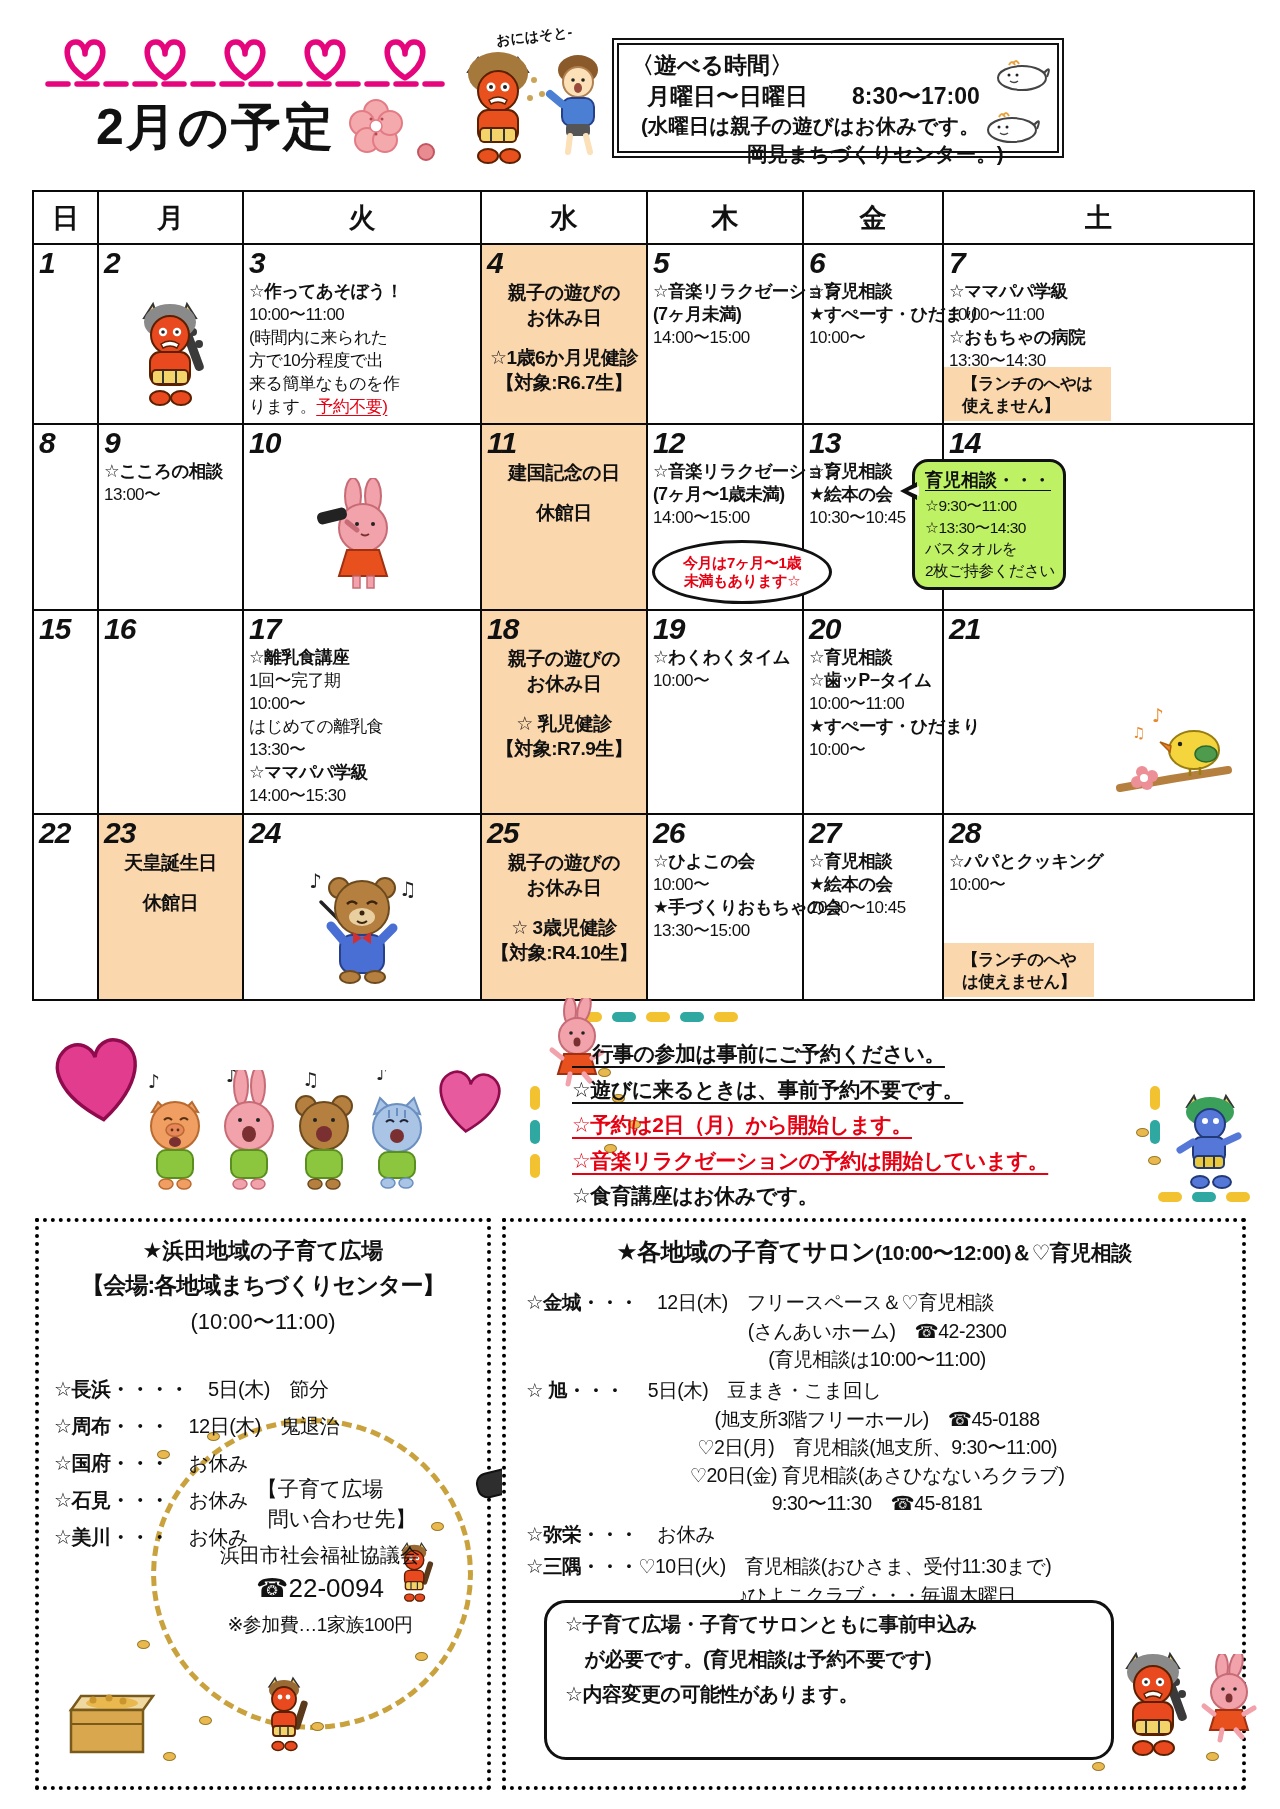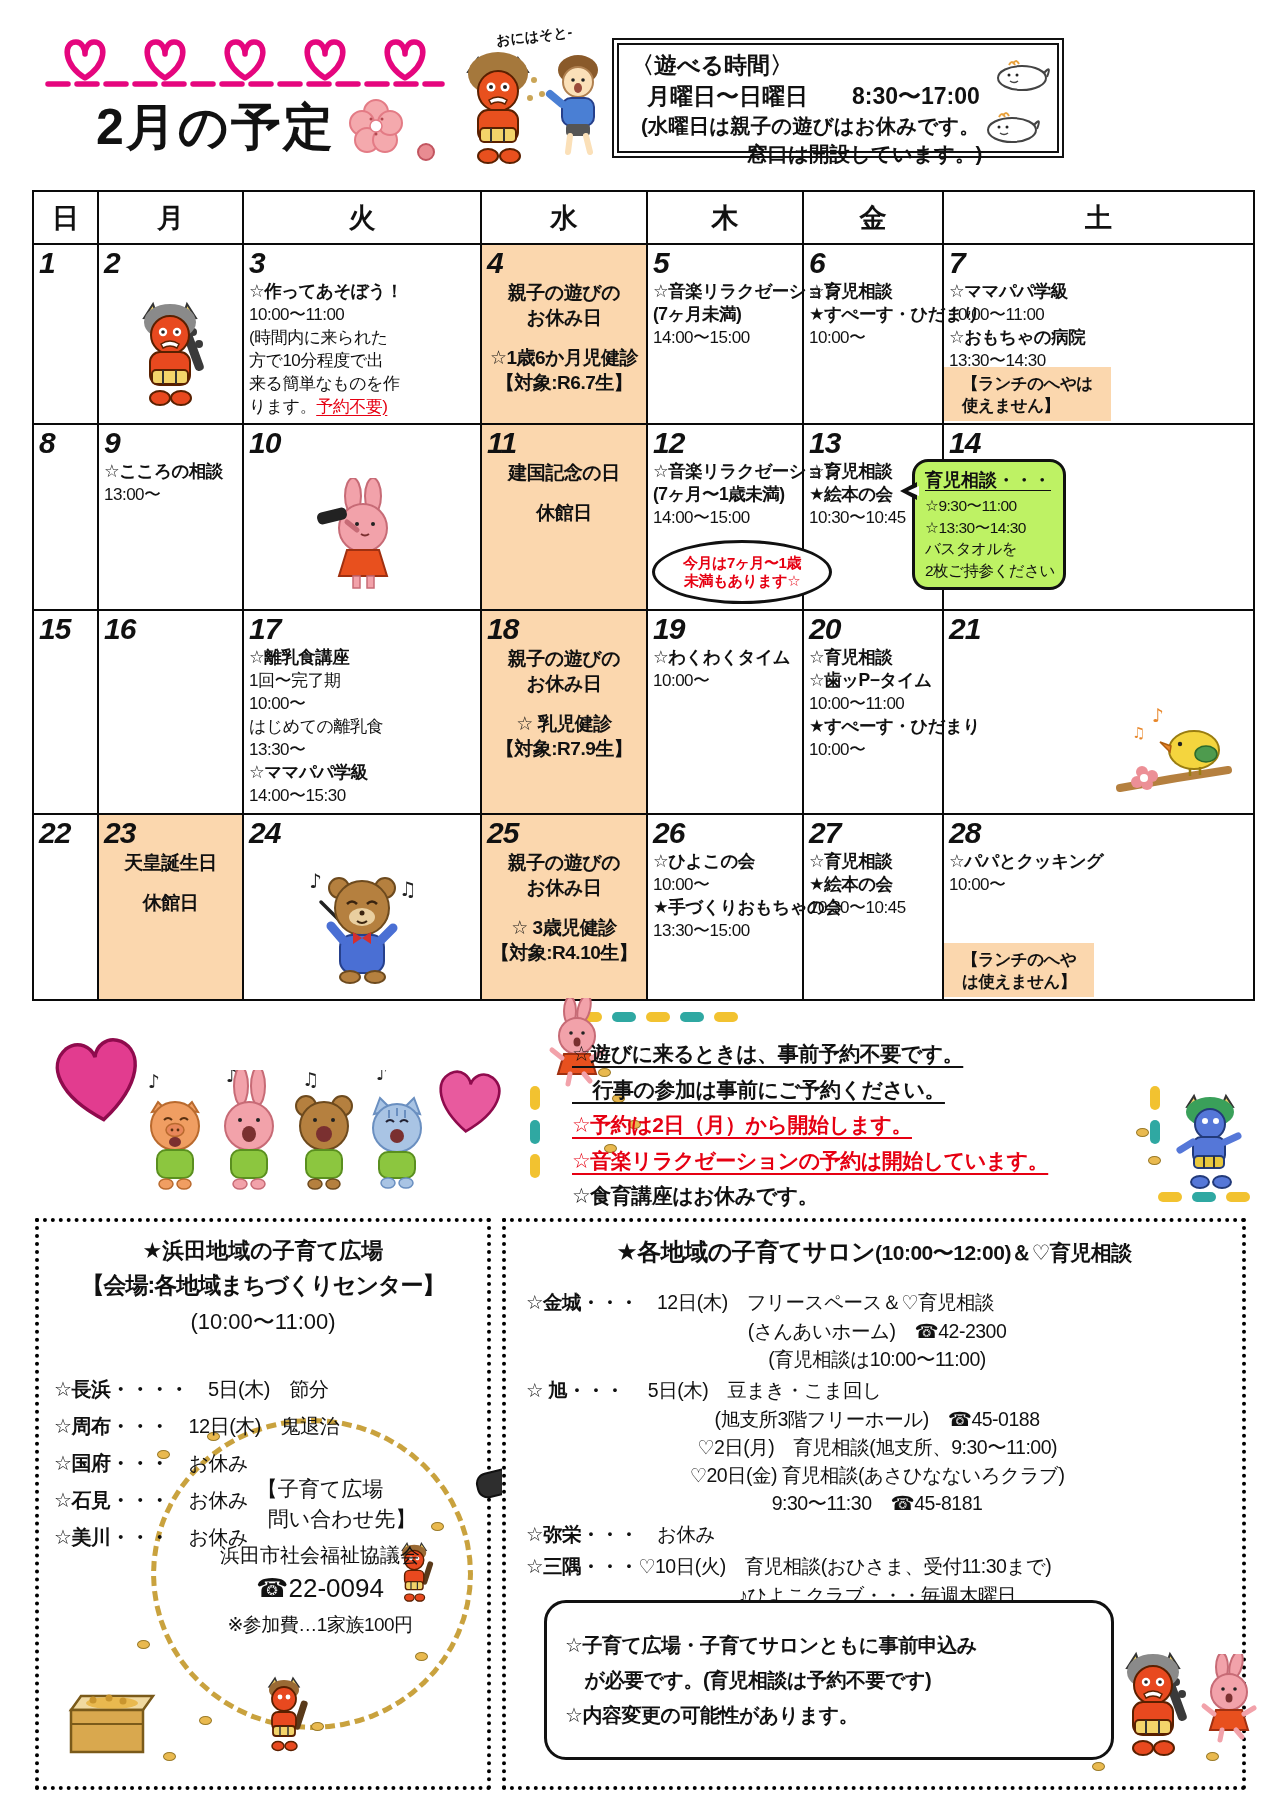--- a/index.html
+++ b/index.html
@@ -79,21 +79,21 @@
 #hiroba-contact .hc3{font-size:26px;margin-top:4px}
 #hiroba-contact .hc4{font-size:19px;margin-top:8px;letter-spacing:-0.5px}
 .s-title{text-align:center;margin-top:14px;letter-spacing:-0.5px;white-space:nowrap}
 .s-title .tm{font-weight:800;font-size:24px}
 .s-title .ts{font-weight:800;font-size:21px}
 #salon-items{margin:20px 14px 0 20px}
 .s-item{margin-bottom:3px}
 .s-main{font-size:19.5px;line-height:29px;letter-spacing:-0.5px;white-space:nowrap}
 .s-name{font-weight:800}
 .s-extra{font-size:19.5px;line-height:28px;text-align:center;letter-spacing:-0.5px;white-space:nowrap}
-#bottom-note{position:absolute;left:38px;top:378px;width:570px;height:160px;border:3px solid #111;border-radius:22px;padding:25px 18px;background:#fff}
+#bottom-note{position:absolute;left:38px;top:378px;width:570px;height:160px;border:3px solid #111;border-radius:22px;padding:4px 18px;background:#fff}
 #bottom-note div{font-size:20px;font-weight:600;line-height:35px;letter-spacing:-0.5px;white-space:nowrap}
 .minioni1{position:absolute;left:352px;top:318px;transform:scale(.8);transform-origin:top left}
 .minioni2{position:absolute;left:216px;top:452px}
 .masu{position:absolute;left:18px;top:450px}
 .sushi{position:absolute;left:436px;top:240px;transform:rotate(-14deg)}
 .redoni-bottom{position:absolute;left:600px;top:408px}
 .rabbit-bottom{position:absolute;left:692px;top:432px}
 svg text{font-family:"DejaVu Sans",sans-serif}
 </style>
 </head>
@@ -165,21 +165,21 @@
     <line x1="138" y1="100" x2="142" y2="116" stroke="#fbe0b8" stroke-width="6" stroke-linecap="round"></line>
   </svg>
 
   <div class="hours">
     <div class="hours-inner">
       <div class="hours-h">〈遊べる時間〉</div>
       <div class="hours-l1">
         <span>月曜日〜日曜日</span><span class="time">8:30〜17:00</span>
       </div>
       <div class="hours-l2">(水曜日は親子の遊びはお休みです。</div>
-      <div class="hours-l3">窓口は開設しています。)</div>
+      <div class="hours-l3">岡見まちづくりセンター。)</div>
       <svg class="seal1" width="58" height="38" viewBox="0 0 58 38">
         <ellipse cx="27" cy="23" rx="24" ry="12" fill="#fff" stroke="#444" stroke-width="2"></ellipse>
         <path d="M49 18 q8 -9 3 4" stroke="#444" stroke-width="2" fill="none"></path>
         <path d="M14 10 q3 -6 6 0 M18 9 q3 -6 6 0" stroke="#e8a13c" stroke-width="2" fill="none"></path>
         <circle cx="14" cy="20" r="1.5" fill="#222"></circle>
           <circle cx="22" cy="20" r="1.5" fill="#222"></circle>
         <path d="M15 26 q4 3 8 0" stroke="#444" stroke-width="1.5" fill="none"></path>
       </svg>
       <svg class="seal2" width="58" height="38" viewBox="0 0 58 38">
         <ellipse cx="27" cy="23" rx="24" ry="12" fill="#fff" stroke="#444" stroke-width="2"></ellipse>
@@ -557,22 +557,22 @@
     <path d="M255 40 v8 M263 38 v8 M271 40 v8" stroke="#6a8fc0" stroke-width="2"></path>
     <path d="M252 52 q4 -4 8 0 M266 52 q4 -4 8 0" stroke="#223" stroke-width="2" fill="none"></path>
     <ellipse cx="263" cy="66" rx="7" ry="7" fill="#7a3030"></ellipse>
     <rect x="245" y="82" width="36" height="26" rx="9" fill="#8cc63f" stroke="#5a8f1f" stroke-width="2"></rect>
     <ellipse cx="254" cy="113" rx="7" ry="5" fill="#a9c4e4" stroke="#6a8fc0" stroke-width="1.5"></ellipse>
     <ellipse cx="272" cy="113" rx="7" ry="5" fill="#a9c4e4" stroke="#6a8fc0" stroke-width="1.5"></ellipse>
   </svg>
 
   <div class="mid-notes">
       <div id="mid-notes-list">
+        <div class="note u">　行事の参加は事前にご予約ください。</div>
         <div class="note u">☆遊びに来るときは、事前予約不要です。</div>
-        <div class="note u">　行事の参加は事前にご予約ください。</div>
         <div class="note ru">☆予約は2日（月）から開始します。</div>
         <div class="note ru">☆音楽リラクゼーションの予約は開始しています。</div>
         <div class="note p">☆食育講座はお休みです。</div>
       </div>
     </div>
 
   <svg class="blueoni" width="90" height="105" viewBox="0 0 90 105">
     <polygon points="28,6 33,18 21,17" fill="#f3d46a" stroke="#333" stroke-width="2"></polygon>
     <polygon points="60,6 55,18 67,17" fill="#f3d46a" stroke="#333" stroke-width="2"></polygon>
     <ellipse cx="44" cy="22" rx="24" ry="15" fill="#3aa05a"></ellipse>

